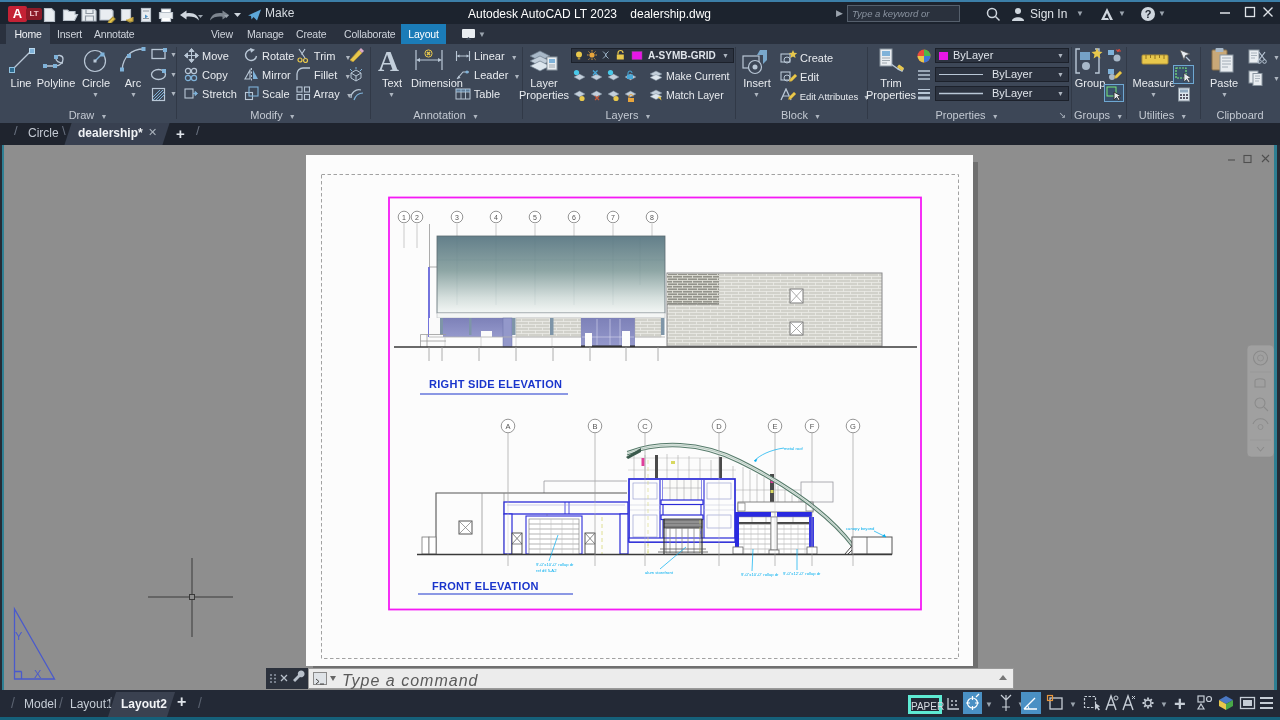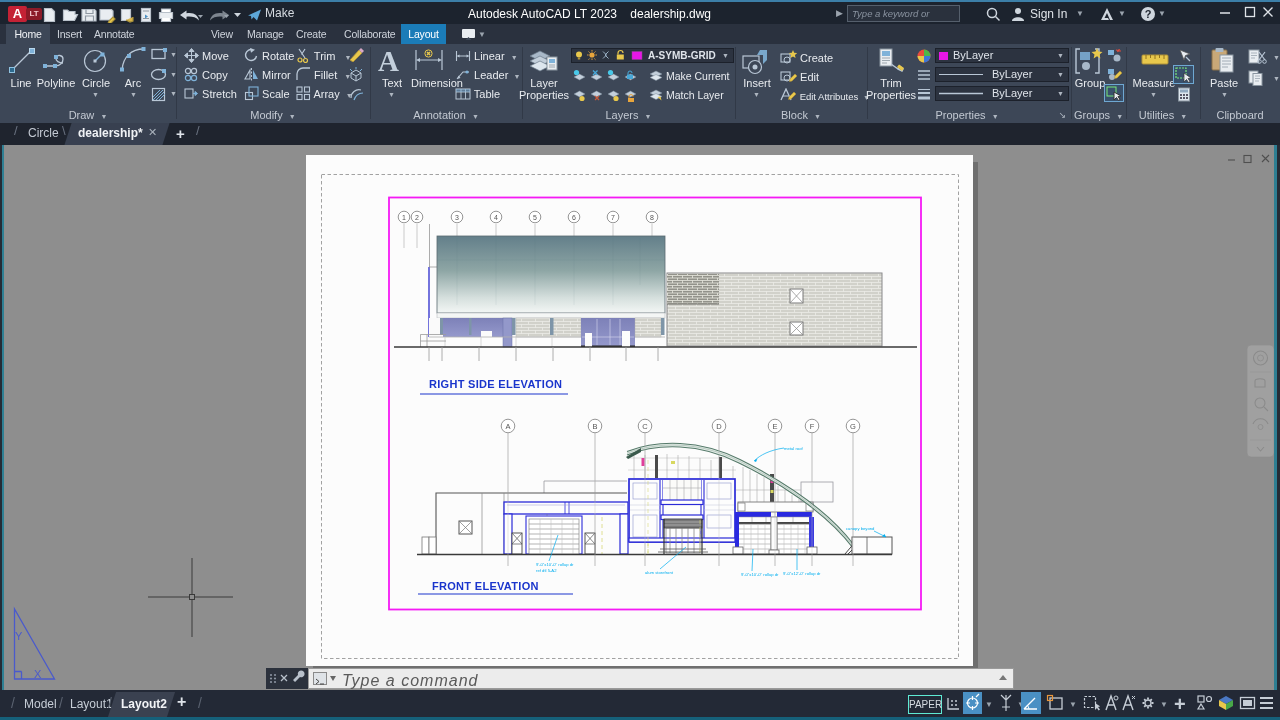--- a/index.html
+++ b/index.html
@@ -981,21 +981,21 @@
 
     <div class="abs" style="left:70px; top:7px;">Layout1</div>
     <div class="abs" style="left:108px; top:5px; color:#5a6270; font-size:14px;">/</div>
 
     <div class="abs" style="left:112px; top:2px; width:59px; height:25px; background:#3a4150; transform:skewX(-18deg);"></div>
     <div class="abs" style="left:121px; top:7px; color:#f2f4f7; font-weight:bold;">Layout2</div>
 
     <div class="abs" style="left:177px; top:3px; color:#dfe4ea; font-size:16px; font-weight:bold;">+</div>
     <div class="abs" style="left:198px; top:5px; color:#5a6270; font-size:14px;">/</div>
 
-    <div class="abs" style="left:908px; top:5px; width:34px; height:19px; border:1px solid #5eead4; color:#d6dbe1; font-size:10px; text-align:center; line-height:18px;">PAPER</div>
+    <div class="abs" style="left:908px; top:5px; width:34px; height:19px; border:3px solid #5eead4; color:#d6dbe1; font-size:10px; text-align:center; line-height:18px;">PAPER</div>
 
     <div class="abs" style="left:946px; top:6px;"><svg width="14" height="16" viewBox="0 0 14 16">
           <path d="M2 2 V13 H13" stroke="#c6cdd6" stroke-width="1.3" fill="none"></path>
           <g fill="#c6cdd6">
             <circle cx="6" cy="9" r="1"></circle>
             <circle cx="10" cy="9" r="1"></circle>
             <circle cx="6" cy="5" r="1"></circle>
             <circle cx="10" cy="5" r="1"></circle>
           </g>
         </svg></div>

